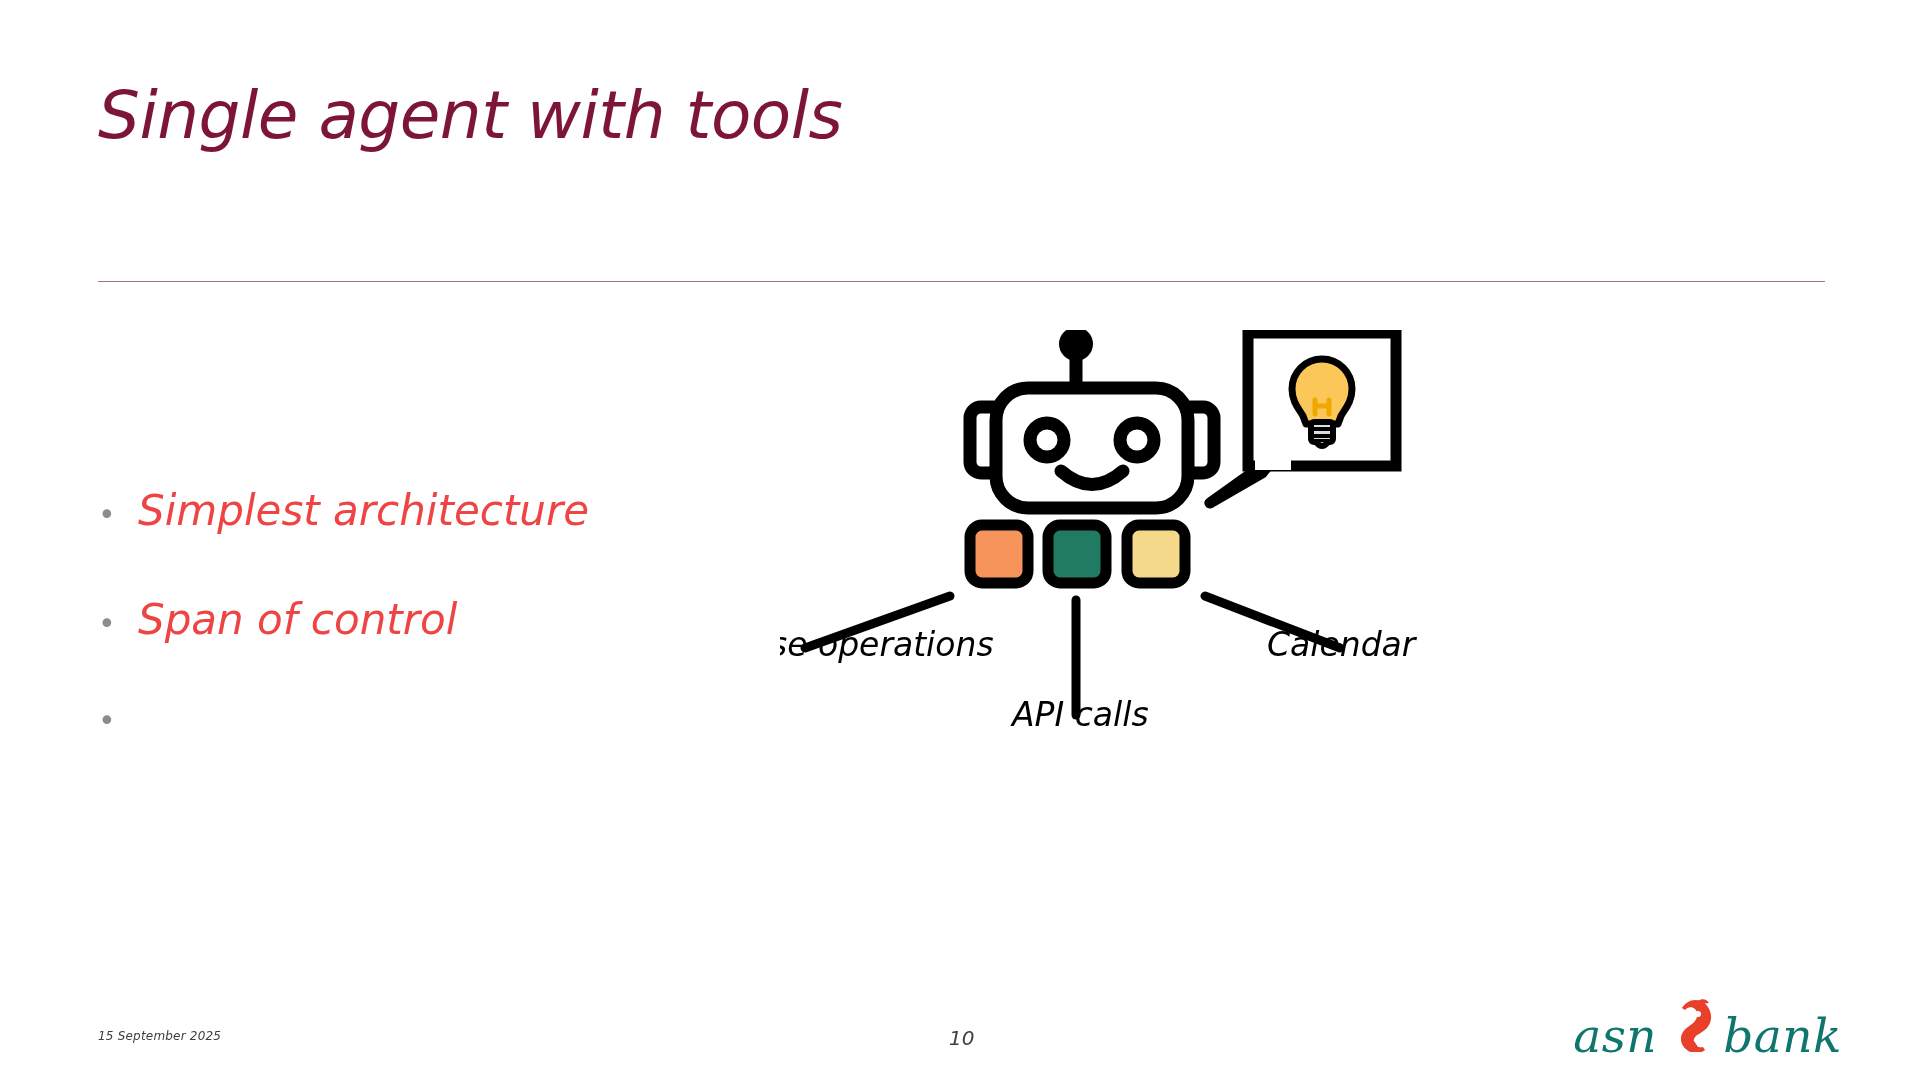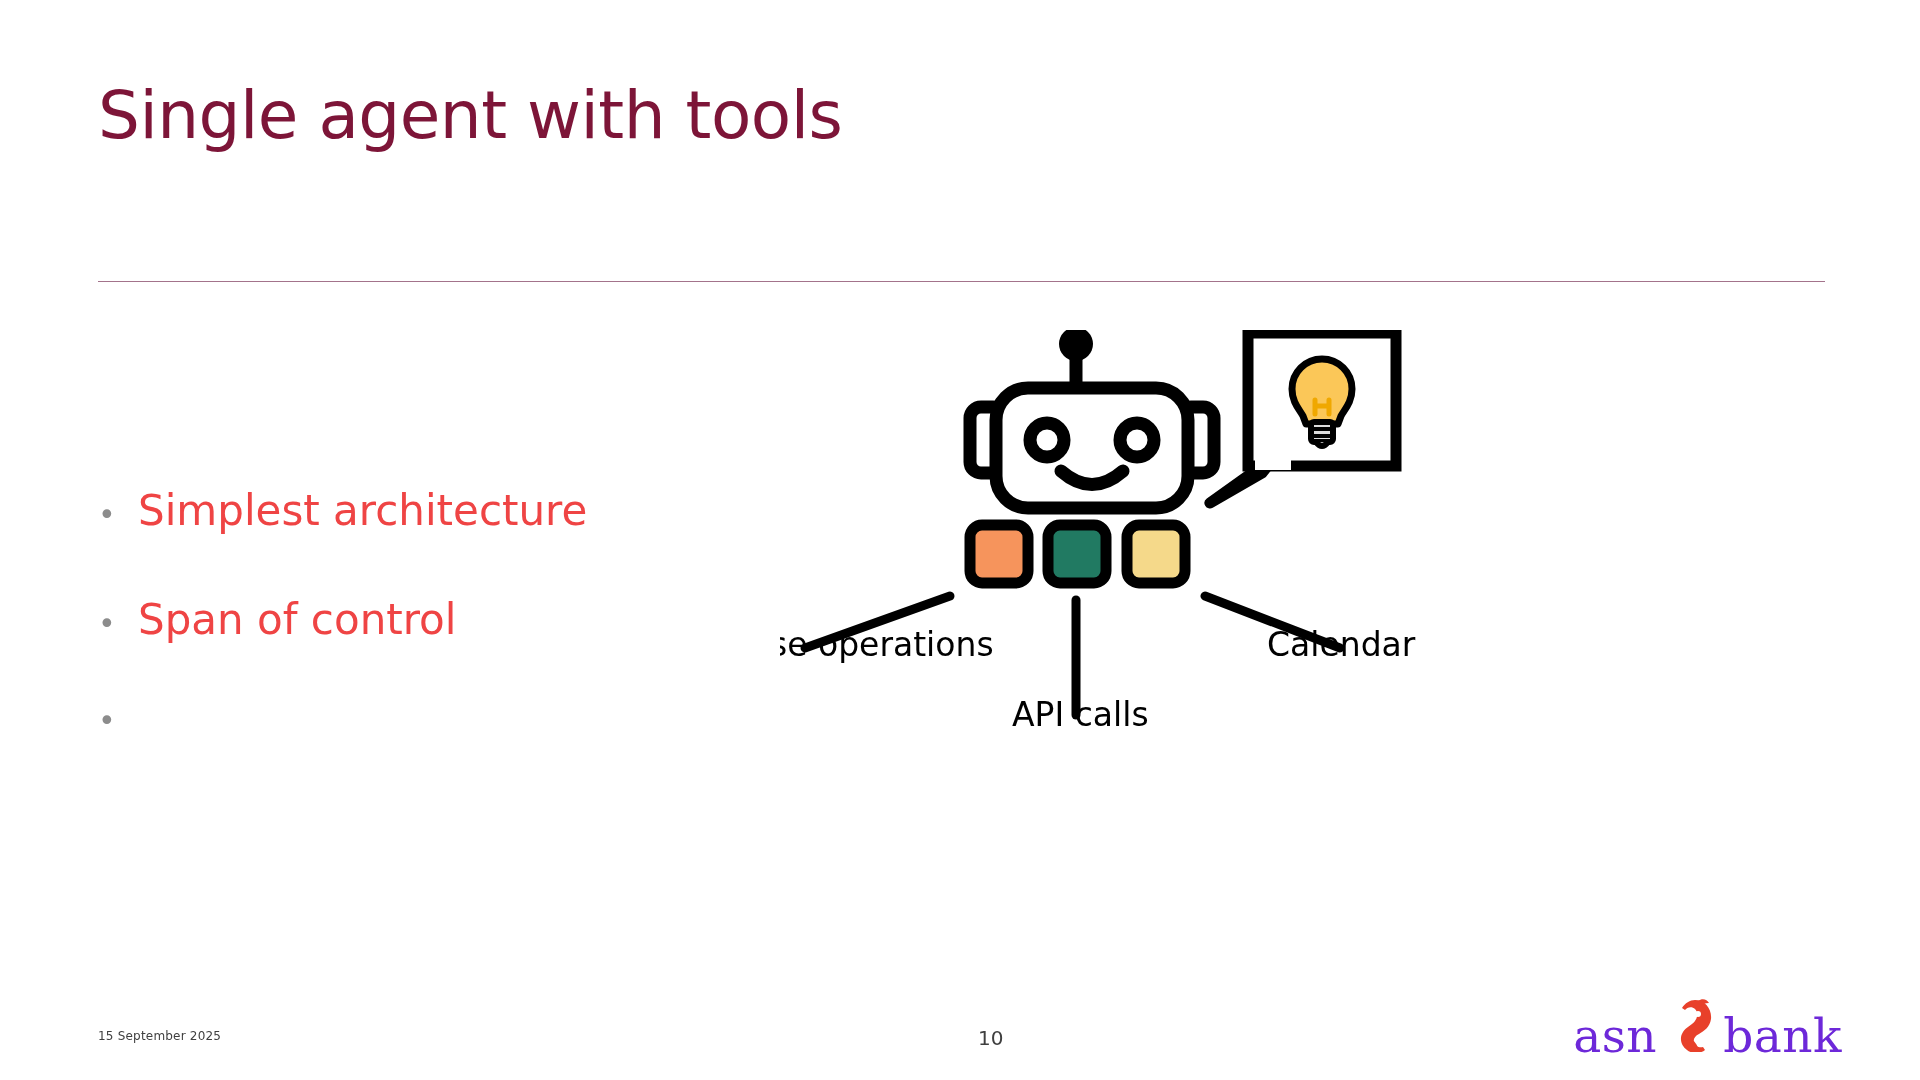--- a/index.html
+++ b/index.html
@@ -10,20 +10,21 @@
   }
   body {
     font-family: "DejaVu Sans", "Liberation Sans", sans-serif;
   }
   .slide {
     position: relative;
     width: 1920px;
     height: 1080px;
     background: #ffffff;
     overflow: hidden;
+    font-style: italic;
   }
 
   
   .title {
     position: absolute;
     left: 98px;
     top: 78px;
     font-size: 66px;
     font-weight: 400;
     color: #7d1538;
@@ -90,34 +91,33 @@
     letter-spacing: 0.2px;
     white-space: nowrap;
   }
   .footer-page {
     position: absolute;
     left: 949px;
     top: 1026px;
     font-size: 20px;
     color: #3f3f3f;
     white-space: nowrap;
-    margin-left: 29px;
   }
   .logo {
     position: absolute;
     right: 78px;
     top: 994px;
     display: flex;
     align-items: center;
     height: 62px;
   }
   .logo-word {
     font-family: "DejaVu Serif", "Liberation Serif", serif;
     font-size: 47px;
-    color: #6d28d9;
+    color: #0f766e;
     line-height: 1;
     letter-spacing: 0.5px;
     margin-top: 20px;
   }
   .logo-mark {
     margin: 0 6px 0 8px;
     display: block;
   }
 </style>
 </head>

